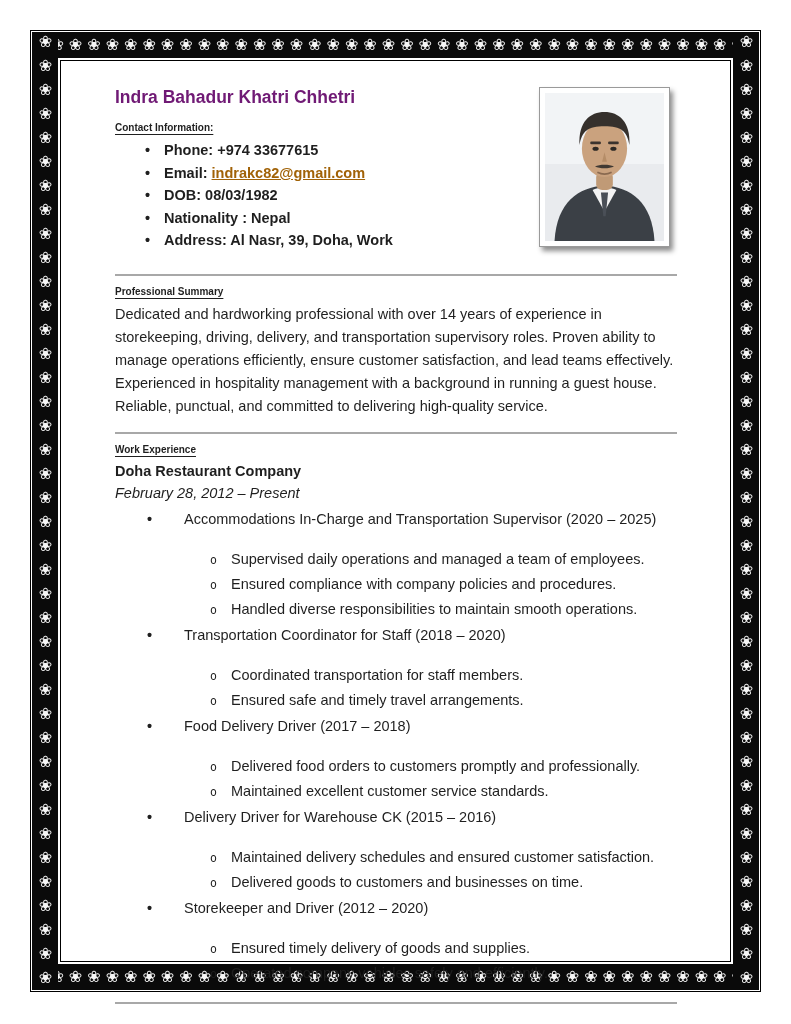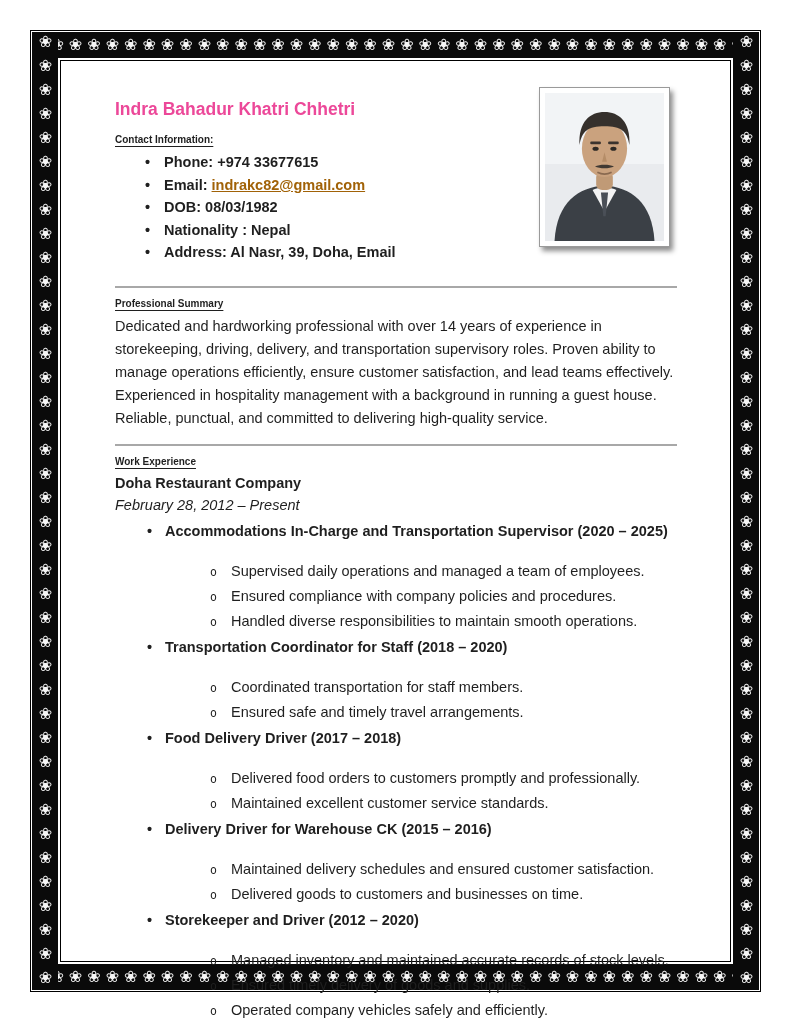--- a/index.html
+++ b/index.html
@@ -18,21 +18,21 @@
     white-space:nowrap; text-align:center;
   }
   .band-top    { left:32px; right:32px; top:32px;  height:26px; line-height:26px; }
   .band-bottom { left:32px; right:32px; bottom:34px; height:26px; line-height:26px; }
   .band-left   { left:32px;  top:32px; bottom:34px; width:26px; writing-mode:vertical-rl; line-height:26px; }
   .band-right  { right:32px; top:32px; bottom:34px; width:26px; writing-mode:vertical-rl; line-height:26px; }
 
   
   .content { position:absolute; left:115px; top:84px; width:562px; font-size:14.5px; line-height:1.5; }
 
-  .name { font-size:17.5px; font-weight:bold; margin:12px 0 10px 0; color:#ec4899; }
+  .name { font-size:17.5px; font-weight:bold; margin:0 0 10px 0; color:#701a75; }
   .h-underline { font-weight:bold; text-decoration:underline; text-underline-offset:3px; margin:0 0 4px 0; font-size:10px; }
 
   ul { margin:0; padding:0; list-style:none; }
   .contact-list { padding-left:30px; width:390px; }
   .contact-list li { position:relative; padding-left:19px; line-height:22.5px;font-weight:bold; }
   .contact-list li::before { content:"\2022"; position:absolute; left:0; top:0; }
   a.email-link { color:#a16207; text-decoration:underline; }
 
   
   .photo-frame {
@@ -45,21 +45,21 @@
   hr.section-divider { border:none; border-top:2px solid #a8a8a8; margin:14px 0 8px 0; }
 
   .summary-text { margin:2px 0 6px 0; line-height:23px; }
 
   .company { font-weight:bold; margin-top:2px; }
   .dates { font-style:italic; margin-bottom:4px; }
 
   .jobs { padding-left:32px; }
   .jobs > li { position:relative; padding-left:18px; margin-top:5px; }
   .jobs > li::before { content:"\2022"; position:absolute; left:0; top:0; font-weight:bold; }
-  .job-title { font-weight:bold; line-height:21px; }
+  .job-title { font-weight:normal; line-height:21px;margin-left:19px; }
   .sub { padding-left:45px; margin-top:19px; }
   .sub li { position:relative; padding-left:21px; line-height:21px; margin-top:4px; }
   .sub li::before { content:"o"; position:absolute; left:0; top:0.5px; font-size:11.5px; font-family:"DejaVu Sans Mono",monospace; }
 </style>
 </head>
 <body>
 
 <div class="page">
 
   <div class="band-outline"></div>
@@ -103,21 +103,21 @@
     </div>
 
     <h1 class="name">Indra Bahadur Khatri Chhetri</h1>
 
     <div class="h-underline">Contact Information:</div>
     <ul class="contact-list">
       <li>Phone: +974 33677615</li>
       <li><span>Email: </span><a href="#" class="email-link">indrakc82@gmail.com</a></li>
       <li>DOB: 08/03/1982</li>
       <li>Nationality : Nepal</li>
-      <li>Address: Al Nasr, 39, Doha, Email</li>
+      <li>Address: Al Nasr, 39, Doha, Work</li>
     </ul>
 
     <hr class="section-divider" style="margin-top:22px;">
 
     <div class="h-underline">Professional Summary</div>
     <p class="summary-text">Dedicated and hardworking professional with over 14 years of experience in storekeeping, driving, delivery, and transportation supervisory roles. Proven ability to manage operations efficiently, ensure customer satisfaction, and lead teams effectively. Experienced in hospitality management with a background in running a guest house. Reliable, punctual, and committed to delivering high-quality service.</p>
 
     <hr class="section-divider">
 
     <div class="h-underline">Work Experience</div>
@@ -150,21 +150,20 @@
       <li>
         <div class="job-title">Delivery Driver for Warehouse CK (2015 – 2016)</div>
         <ul class="sub">
           <li>Maintained delivery schedules and ensured customer satisfaction.</li>
           <li>Delivered goods to customers and businesses on time.</li>
         </ul>
       </li>
       <li>
         <div class="job-title">Storekeeper and Driver (2012 – 2020)</div>
         <ul class="sub">
-          <li>Managed inventory and maintained accurate records of stock levels.</li>
           <li>Ensured timely delivery of goods and supplies.</li>
           <li>Operated company vehicles safely and efficiently.</li>
         </ul>
       </li>
     </ul>
 
     <hr class="section-divider" style="margin-top:18px;">
 
   </div>
 </div>

